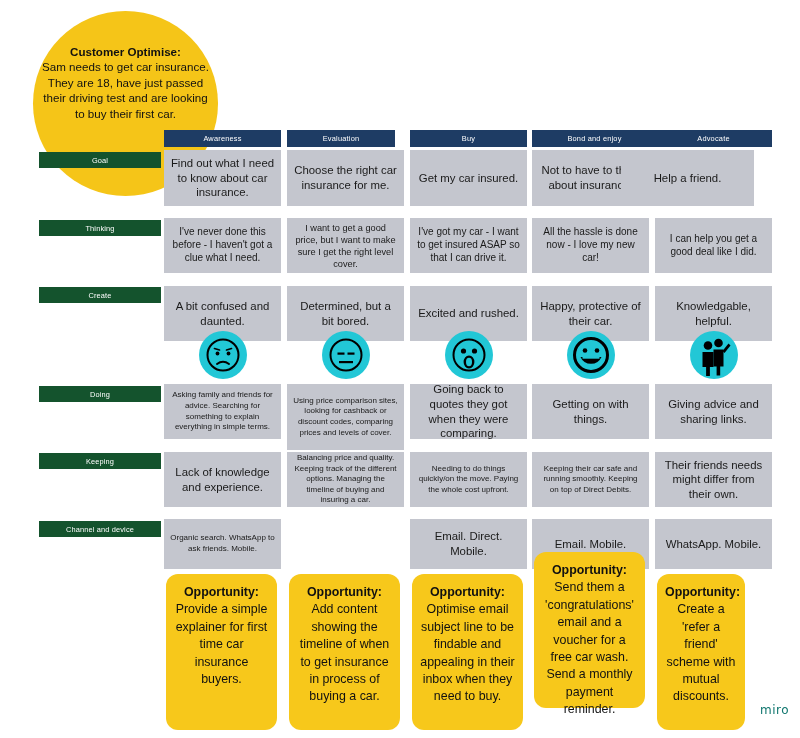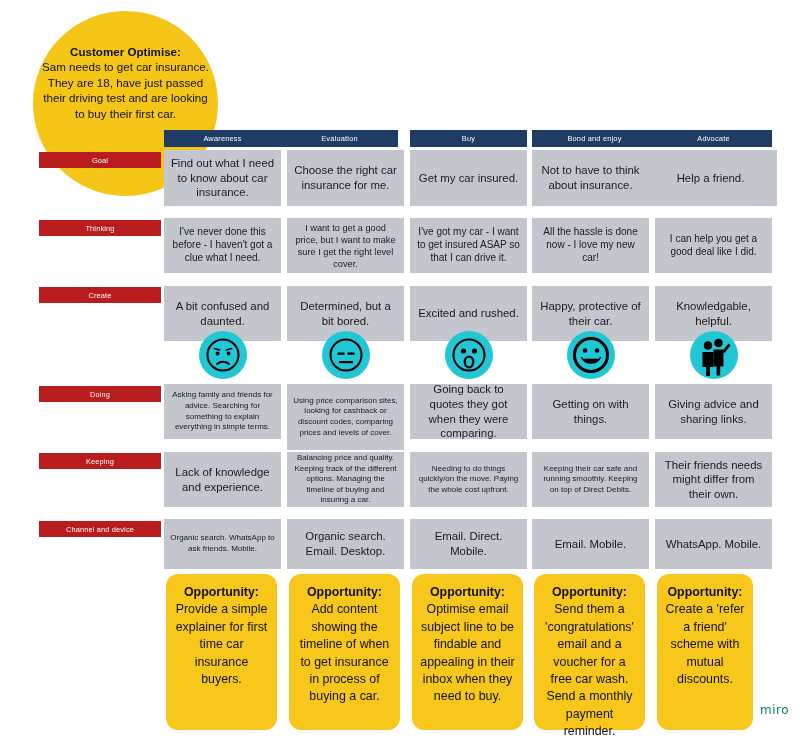--- a/index.html
+++ b/index.html
@@ -52,21 +52,21 @@
     width: 800px;
     height: 738px;
     z-index: 2;
   }
 
   .rowlabel {
     position: absolute;
     left: 39px;
     width: 122px;
     height: 16px;
-    background: #b91c1c;
+    background: #14532d;
     color: #ffffff;
     font-size: 7.4px;
     letter-spacing: .15px;
     display: flex;
     align-items: center;
     justify-content: center;
     z-index: 3;
   }
 
   .colhead {
@@ -160,21 +160,21 @@
   <div class="rowlabel" style="top:453px">
       <span>Keeping</span>
     </div>
   <div class="rowlabel" style="top:521px">
       <span>Channel and device</span>
     </div>
 
   <div class="colhead" style="left:164px;width:117px">
       <span>Awareness</span>
     </div>
-  <div class="colhead" style="left:281px;width:117px">
+  <div class="colhead" style="left:287px;width:108px">
       <span>Evaluation</span>
     </div>
   <div class="colhead" style="left:410px;width:117px">
       <span>Buy</span>
     </div>
   <div class="colhead" style="left:532px;width:125px">
       <span>Bond and enjoy</span>
     </div>
   <div class="colhead" style="left:655px;width:117px">
       <span>Advocate</span>
@@ -185,21 +185,21 @@
     </div>
   <div class="cell big" style="left:287px;top:150px;width:117px;height:56px">
       <span>Choose the right car insurance for me.</span>
     </div>
   <div class="cell big" style="left:410px;top:150px;width:117px;height:56px">
       <span>Get my car insured.</span>
     </div>
   <div class="cell big" style="left:532px;top:150px;width:117px;height:56px">
       <span>Not to have to think about insurance.</span>
     </div>
-  <div class="cell big" style="left:644px;top:150px;width:133px;height:56px">
+  <div class="cell big" style="left:621px;top:150px;width:133px;height:56px">
       <span>Help a friend.</span>
     </div>
 
   <div class="cell mid" style="left:164px;top:218px;width:117px;height:55px">
       <span>I've never done this before - I haven't got a clue what I need.</span>
     </div>
   <div class="cell sm" style="left:287px;top:218px;width:117px;height:55px;font-size:9.2px;line-height:12px">
       <span>I want to get a good price, but I want to make sure I get the right level cover.</span>
     </div>
   <div class="cell mid" style="left:410px;top:218px;width:117px;height:55px">
@@ -310,23 +310,20 @@
   <div class="cell sm" style="left:532px;top:452px;width:117px;height:55px">
       <span>Keeping their car safe and running smoothly. Keeping on top of Direct Debits.</span>
     </div>
   <div class="cell big" style="left:655px;top:452px;width:117px;height:55px">
       <span>Their friends needs might differ from their own.</span>
     </div>
 
   <div class="cell sm" style="left:164px;top:519px;width:117px;height:50px">
       <span>Organic search. WhatsApp to ask friends. Mobile.</span>
     </div>
-  <div class="cell big" style="left:287px;top:519px;width:117px;height:50px">
-      <span>Organic search. Email. Desktop.</span>
-    </div>
   <div class="cell big" style="left:410px;top:519px;width:117px;height:50px">
       <span>Email. Direct. Mobile.</span>
     </div>
   <div class="cell big" style="left:532px;top:519px;width:117px;height:50px">
       <span>Email. Mobile.</span>
     </div>
   <div class="cell big" style="left:655px;top:519px;width:117px;height:50px">
       <span>WhatsApp. Mobile.</span>
     </div>
 
@@ -335,24 +332,24 @@
     <span>Provide a simple explainer for first time car insurance buyers.</span>
   </div>
   <div class="opp" style="left:289px;top:574px;width:111px;height:156px">
     <span class="ttl">Opportunity:</span>
     <span>Add content showing the timeline of when to get insurance in process of buying a car.</span>
   </div>
   <div class="opp" style="left:412px;top:574px;width:111px;height:156px">
     <span class="ttl">Opportunity:</span>
     <span>Optimise email subject line to be findable and appealing in their inbox when they need to buy.</span>
   </div>
-  <div class="opp" style="left:534px;top:574px;width:111px;height:156px">
+  <div class="opp" style="left:534px;top:552px;width:111px;height:156px">
     <span class="ttl">Opportunity:</span>
     <span>Send them a 'congratulations' email and a voucher for a free car wash. Send a monthly payment reminder.</span>
   </div>
-  <div class="opp" style="left:657px;top:574px;width:96px;height:156px">
+  <div class="opp" style="left:657px;top:574px;width:88px;height:156px">
     <span class="ttl">Opportunity:</span>
     <span>Create a 'refer a friend' scheme with mutual discounts.</span>
   </div>
 
 </div>
 
 <div id="miro-watermark">miro</div>
 
 </body></html>

